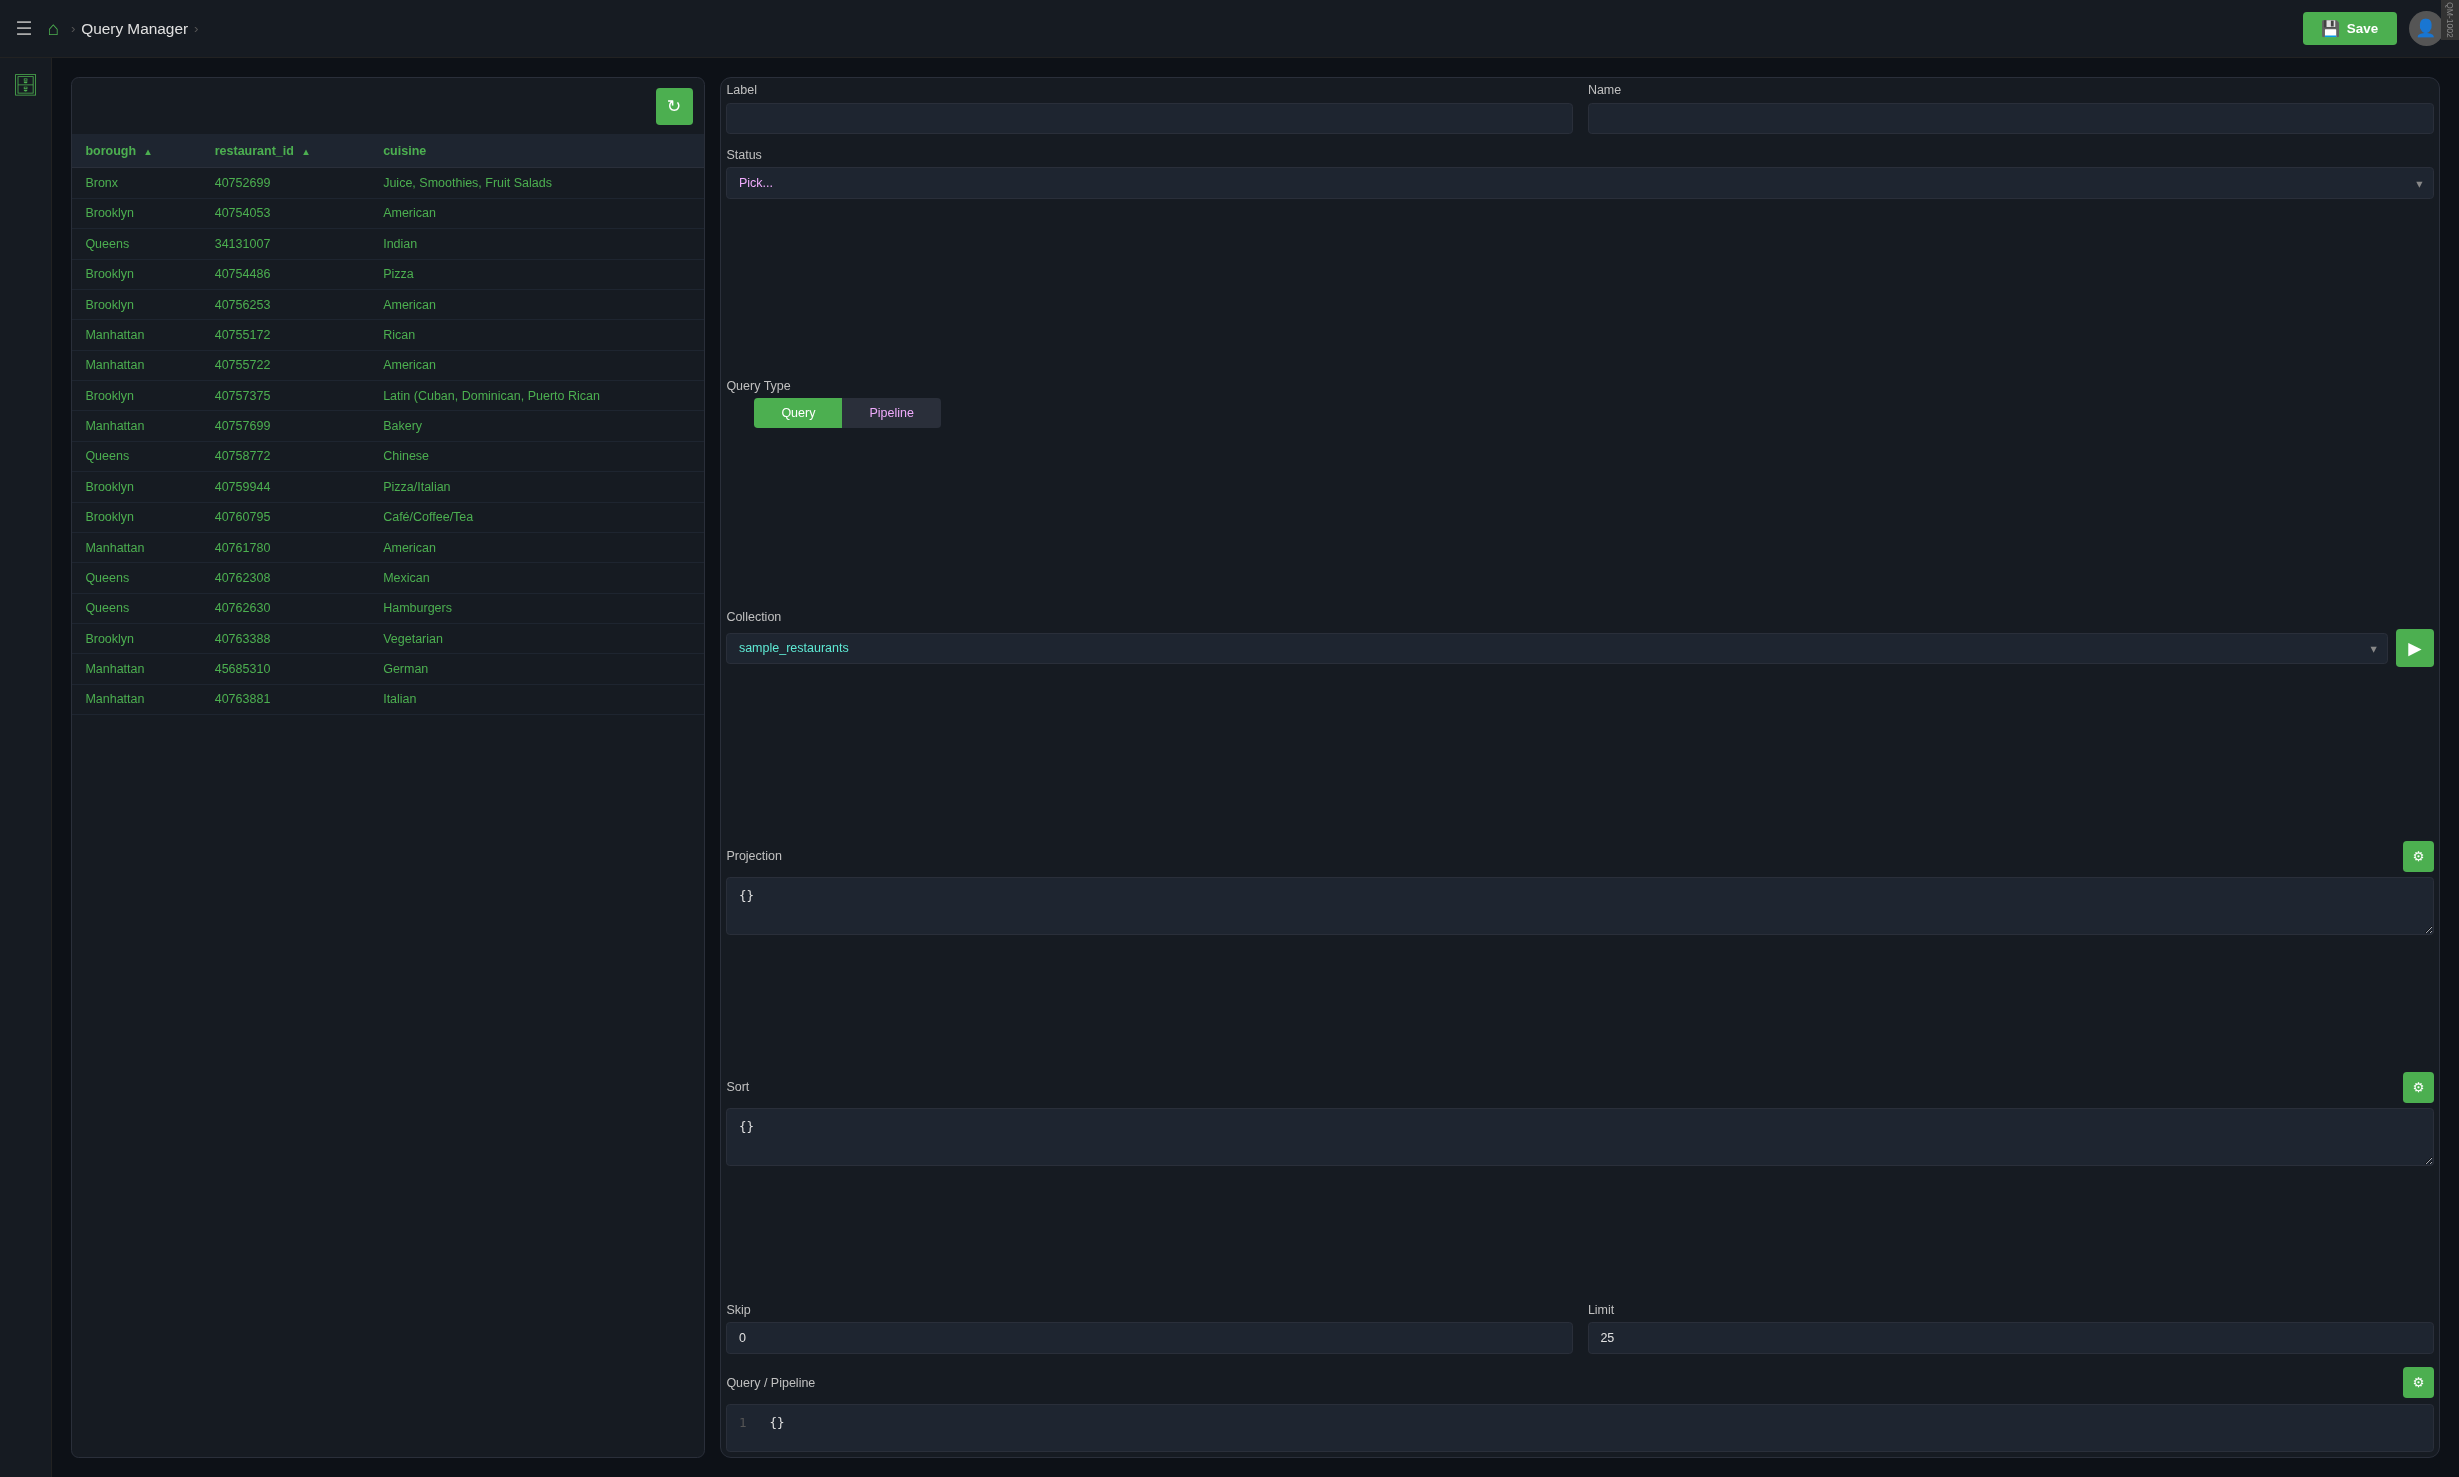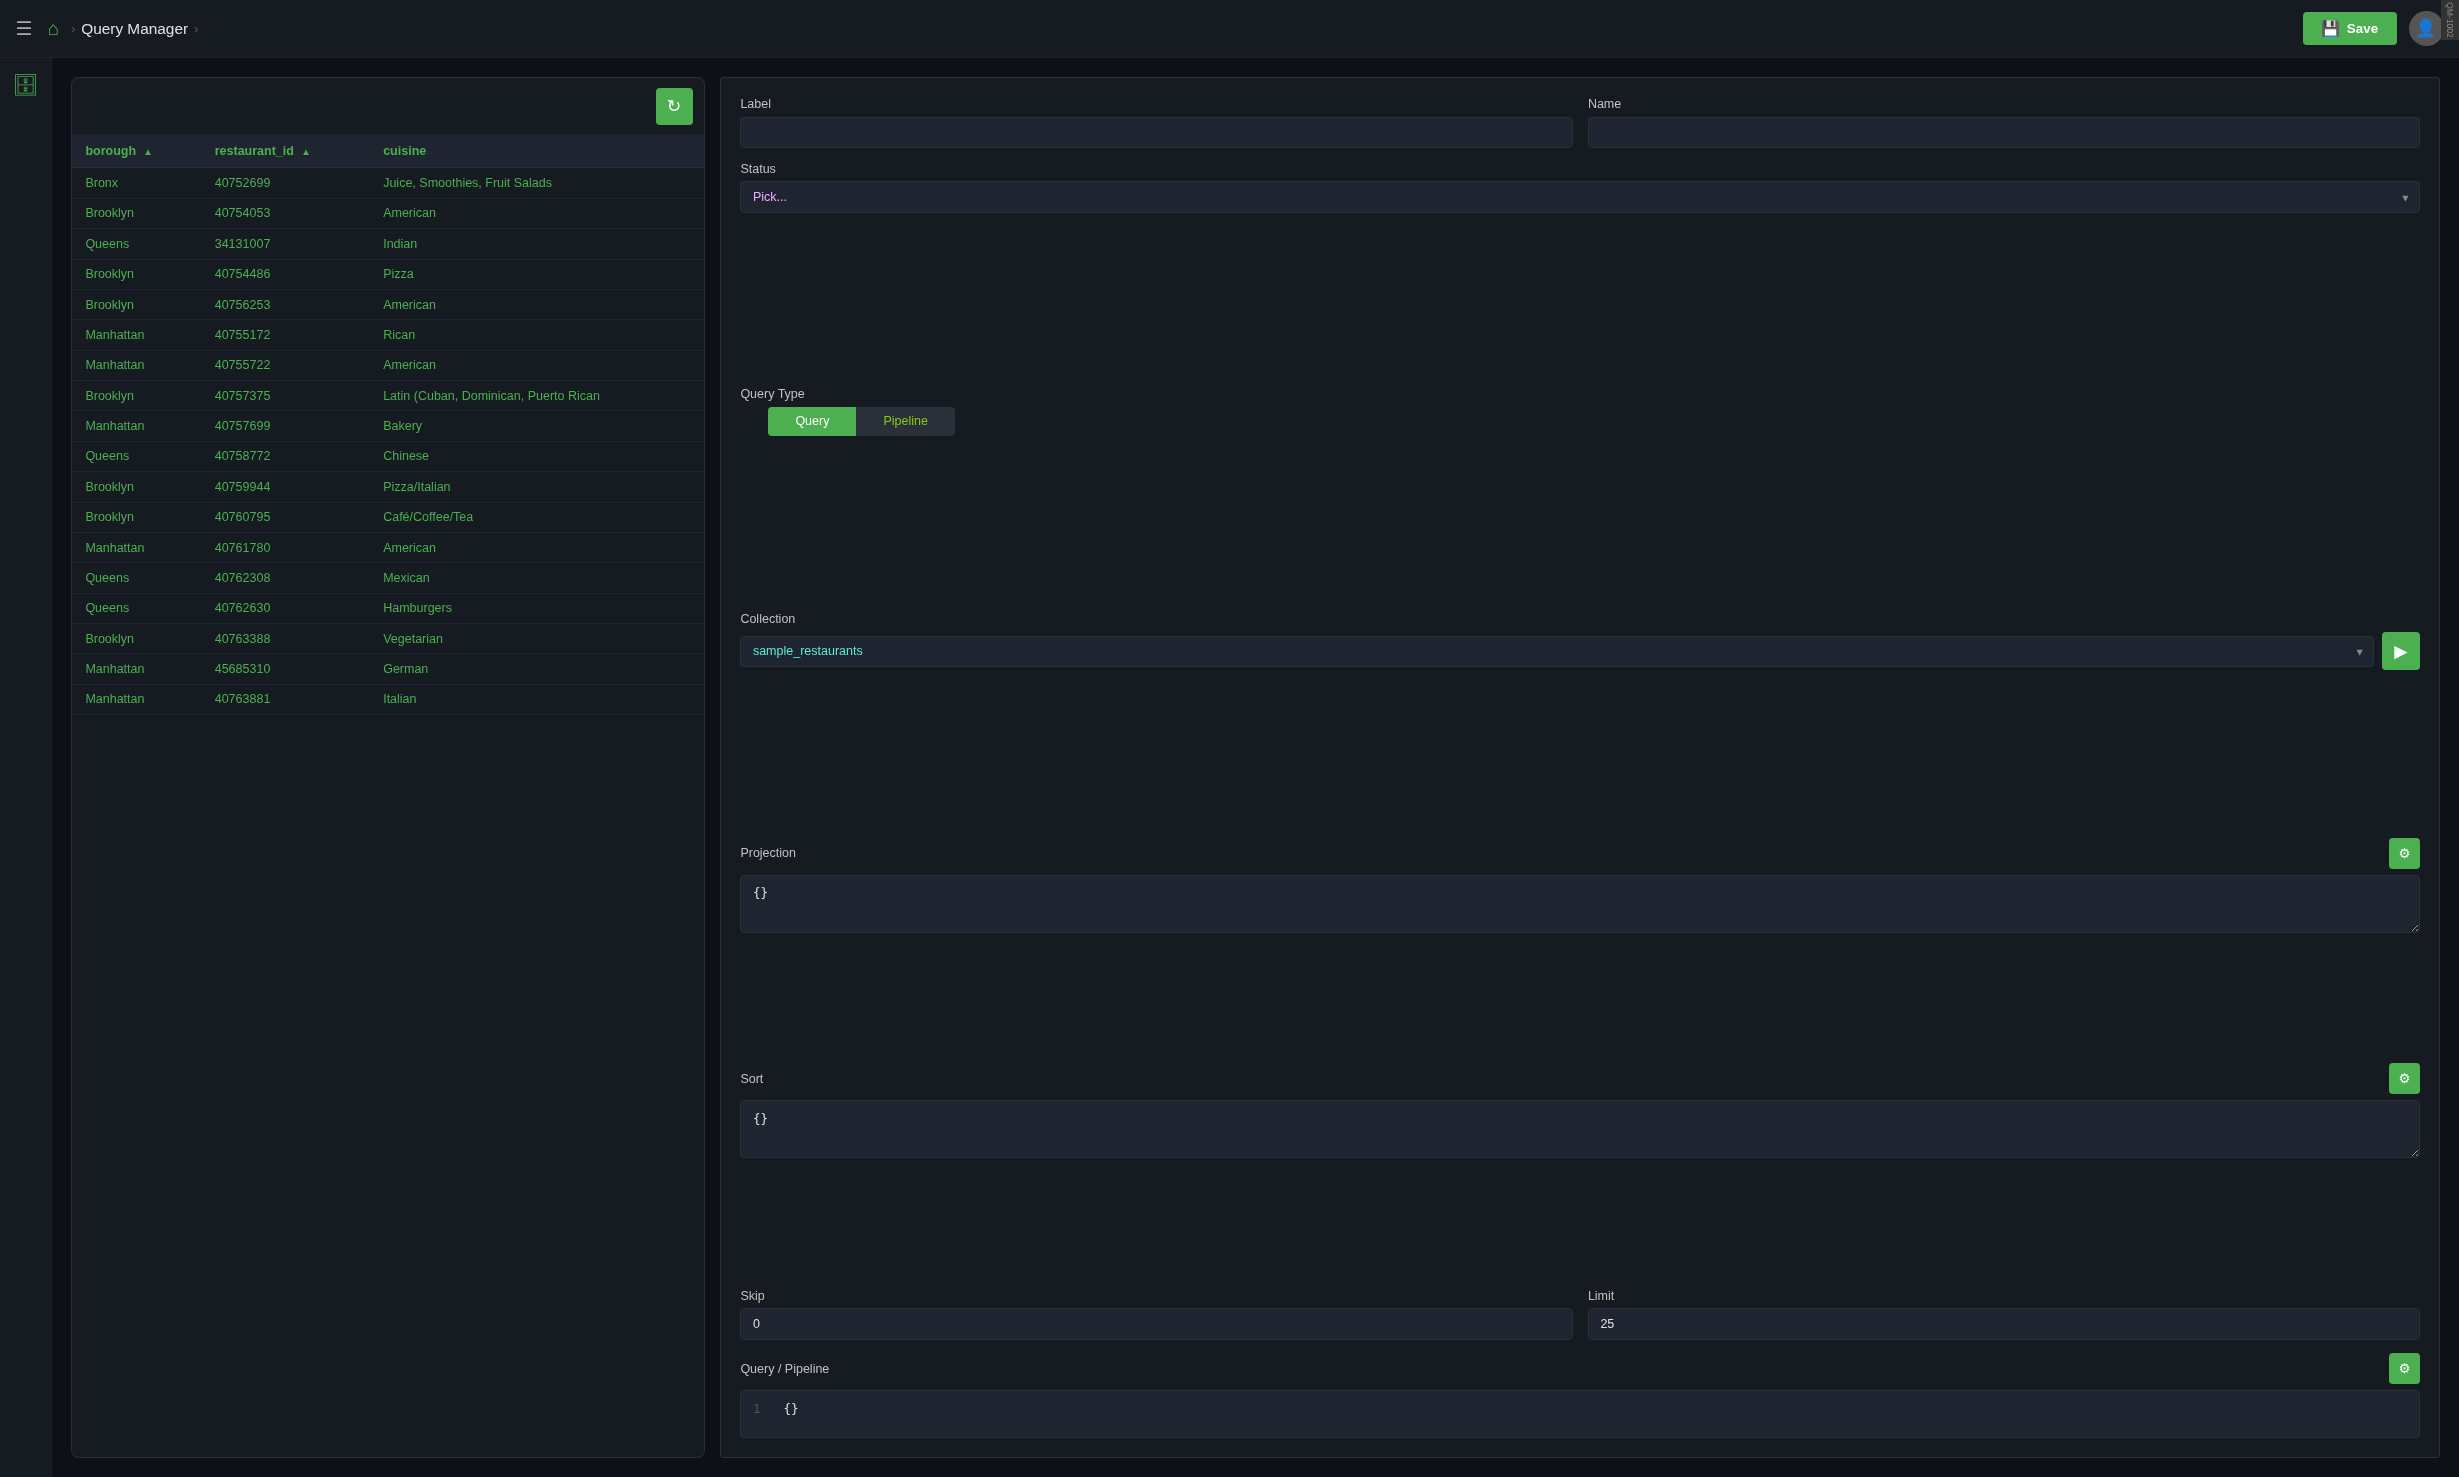--- a/index.html
+++ b/index.html
@@ -173,22 +173,22 @@
     .table-scroll {
       overflow-y: auto;
       flex: 1;
     }
 
     
     .right-panel {
       flex: 1;
       background: #161b22;
       border: 1px solid #2a2f3a;
-      border-radius: 3px;
-      padding: 19px;
+      border-radius: 11px;
+      padding: 5px;
       display: flex;
       flex-direction: column;
       gap: 13.4px;
       overflow-y: auto;
     }
     .form-row {
       display: flex;
       gap: 15.4px;
     }
     .form-group {
@@ -252,21 +252,21 @@
       cursor: pointer;
       font-size: 12.5px;
       font-weight: 500;
     }
     .toggle-btn.active {
       background: #4caf50;
       color: #fff;
     }
     .toggle-btn.inactive {
       background: #2a2f3a;
-      color: #84cc16;
+      color: #f0abfc;
     }
 
     
     .collection-row {
       display: flex;
       gap: 7.7px;
       align-items: center;
     }
     .run-btn {
       background: #4caf50;

